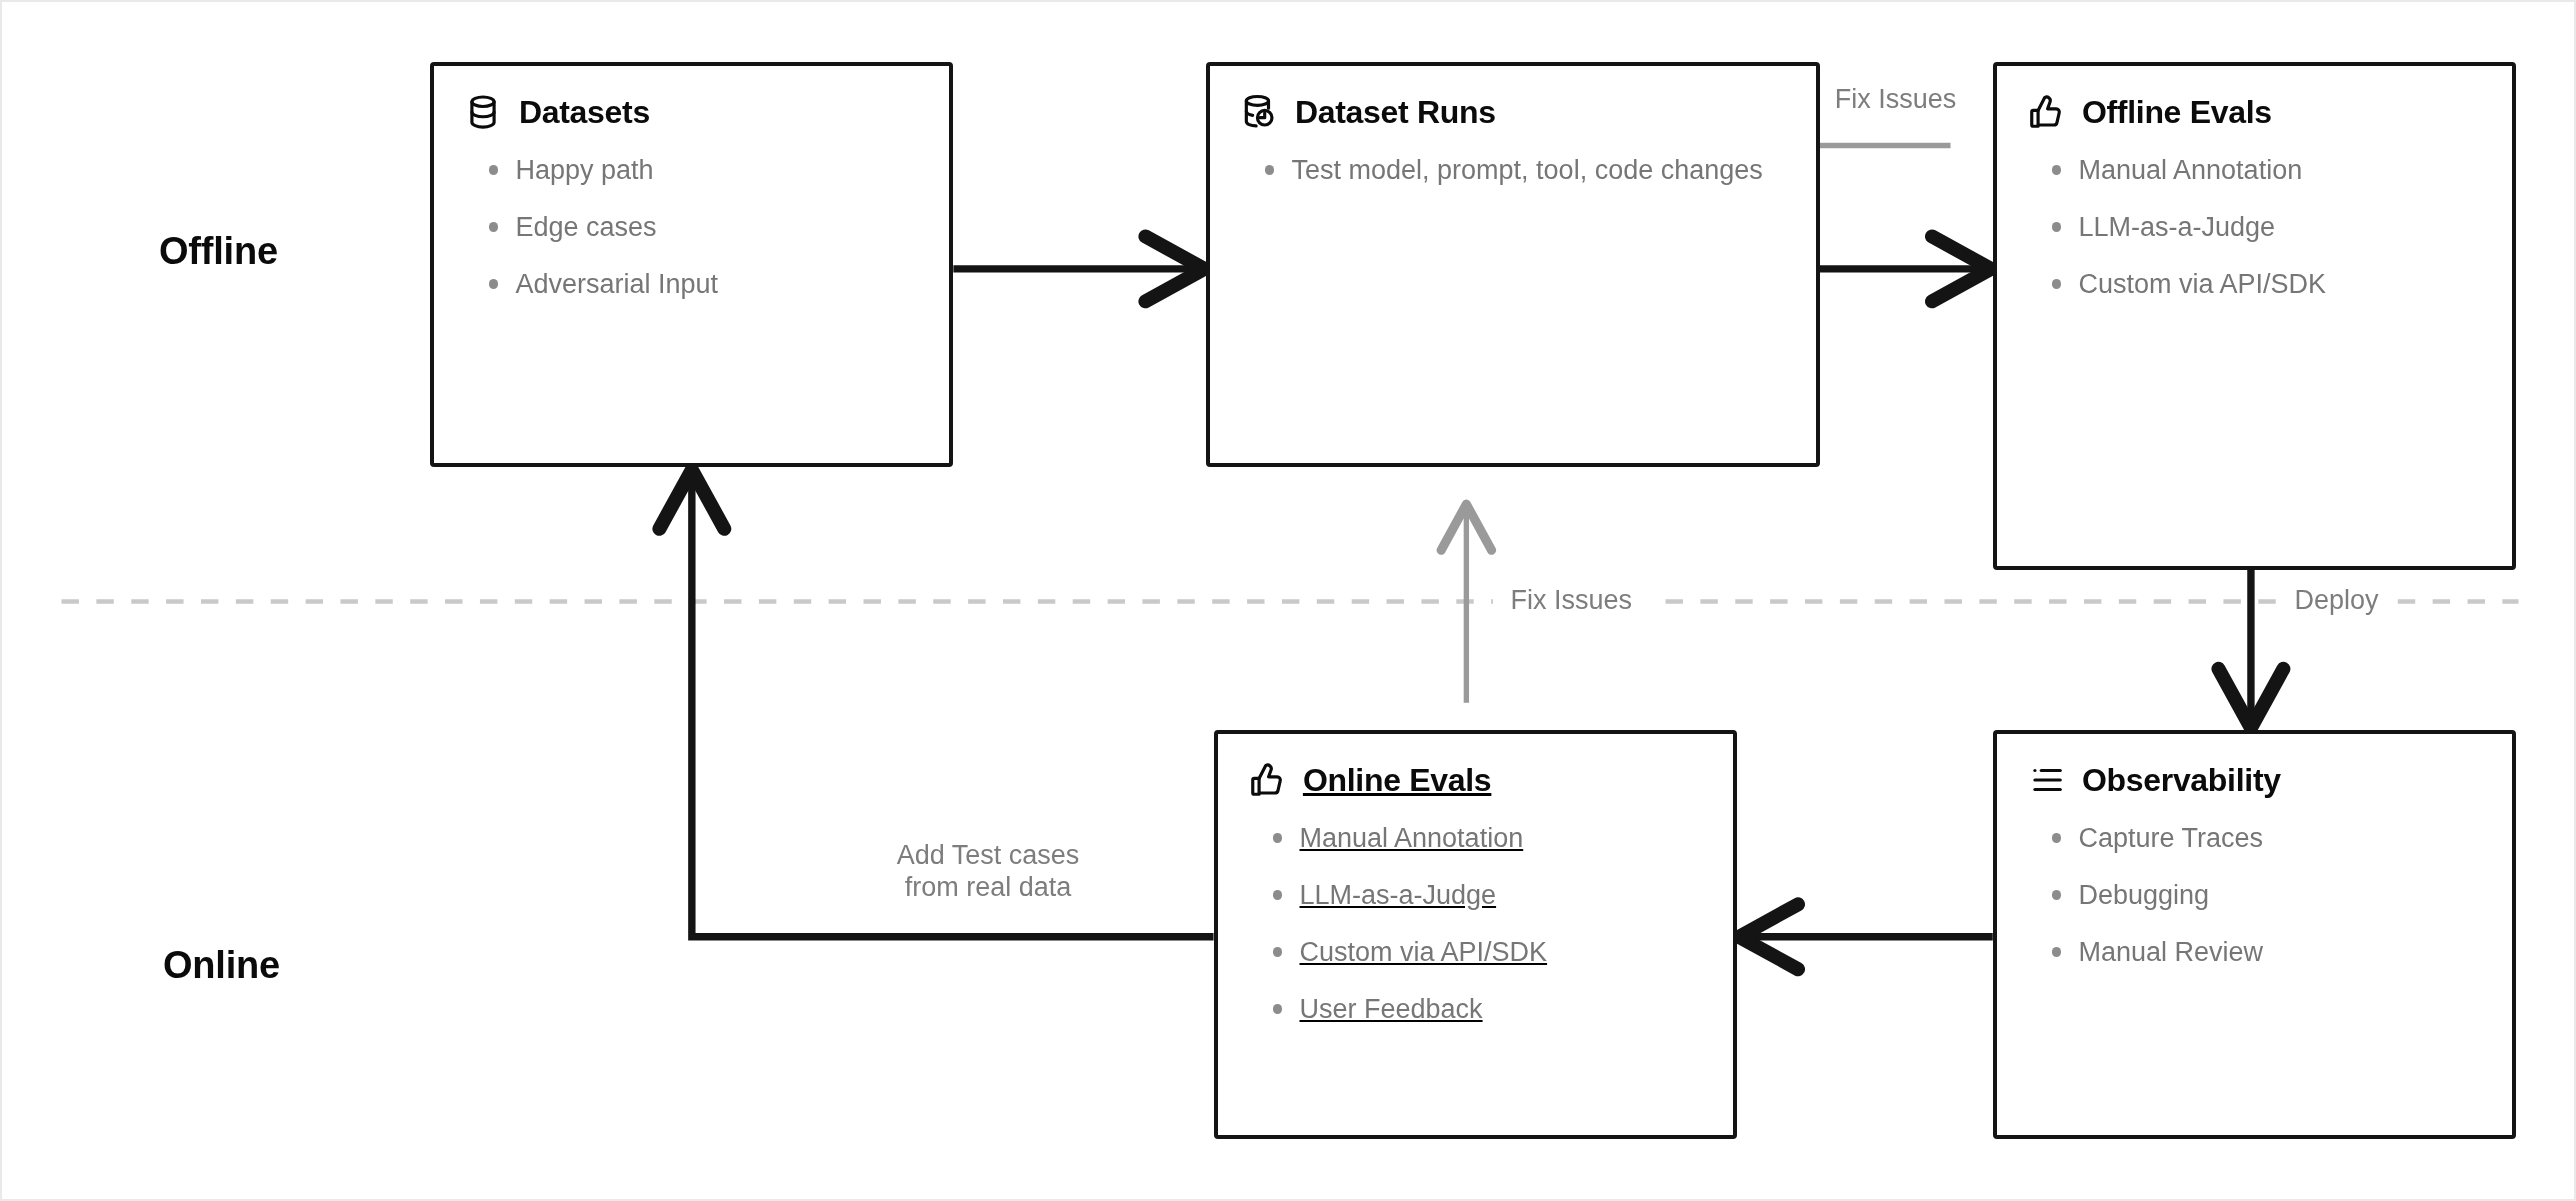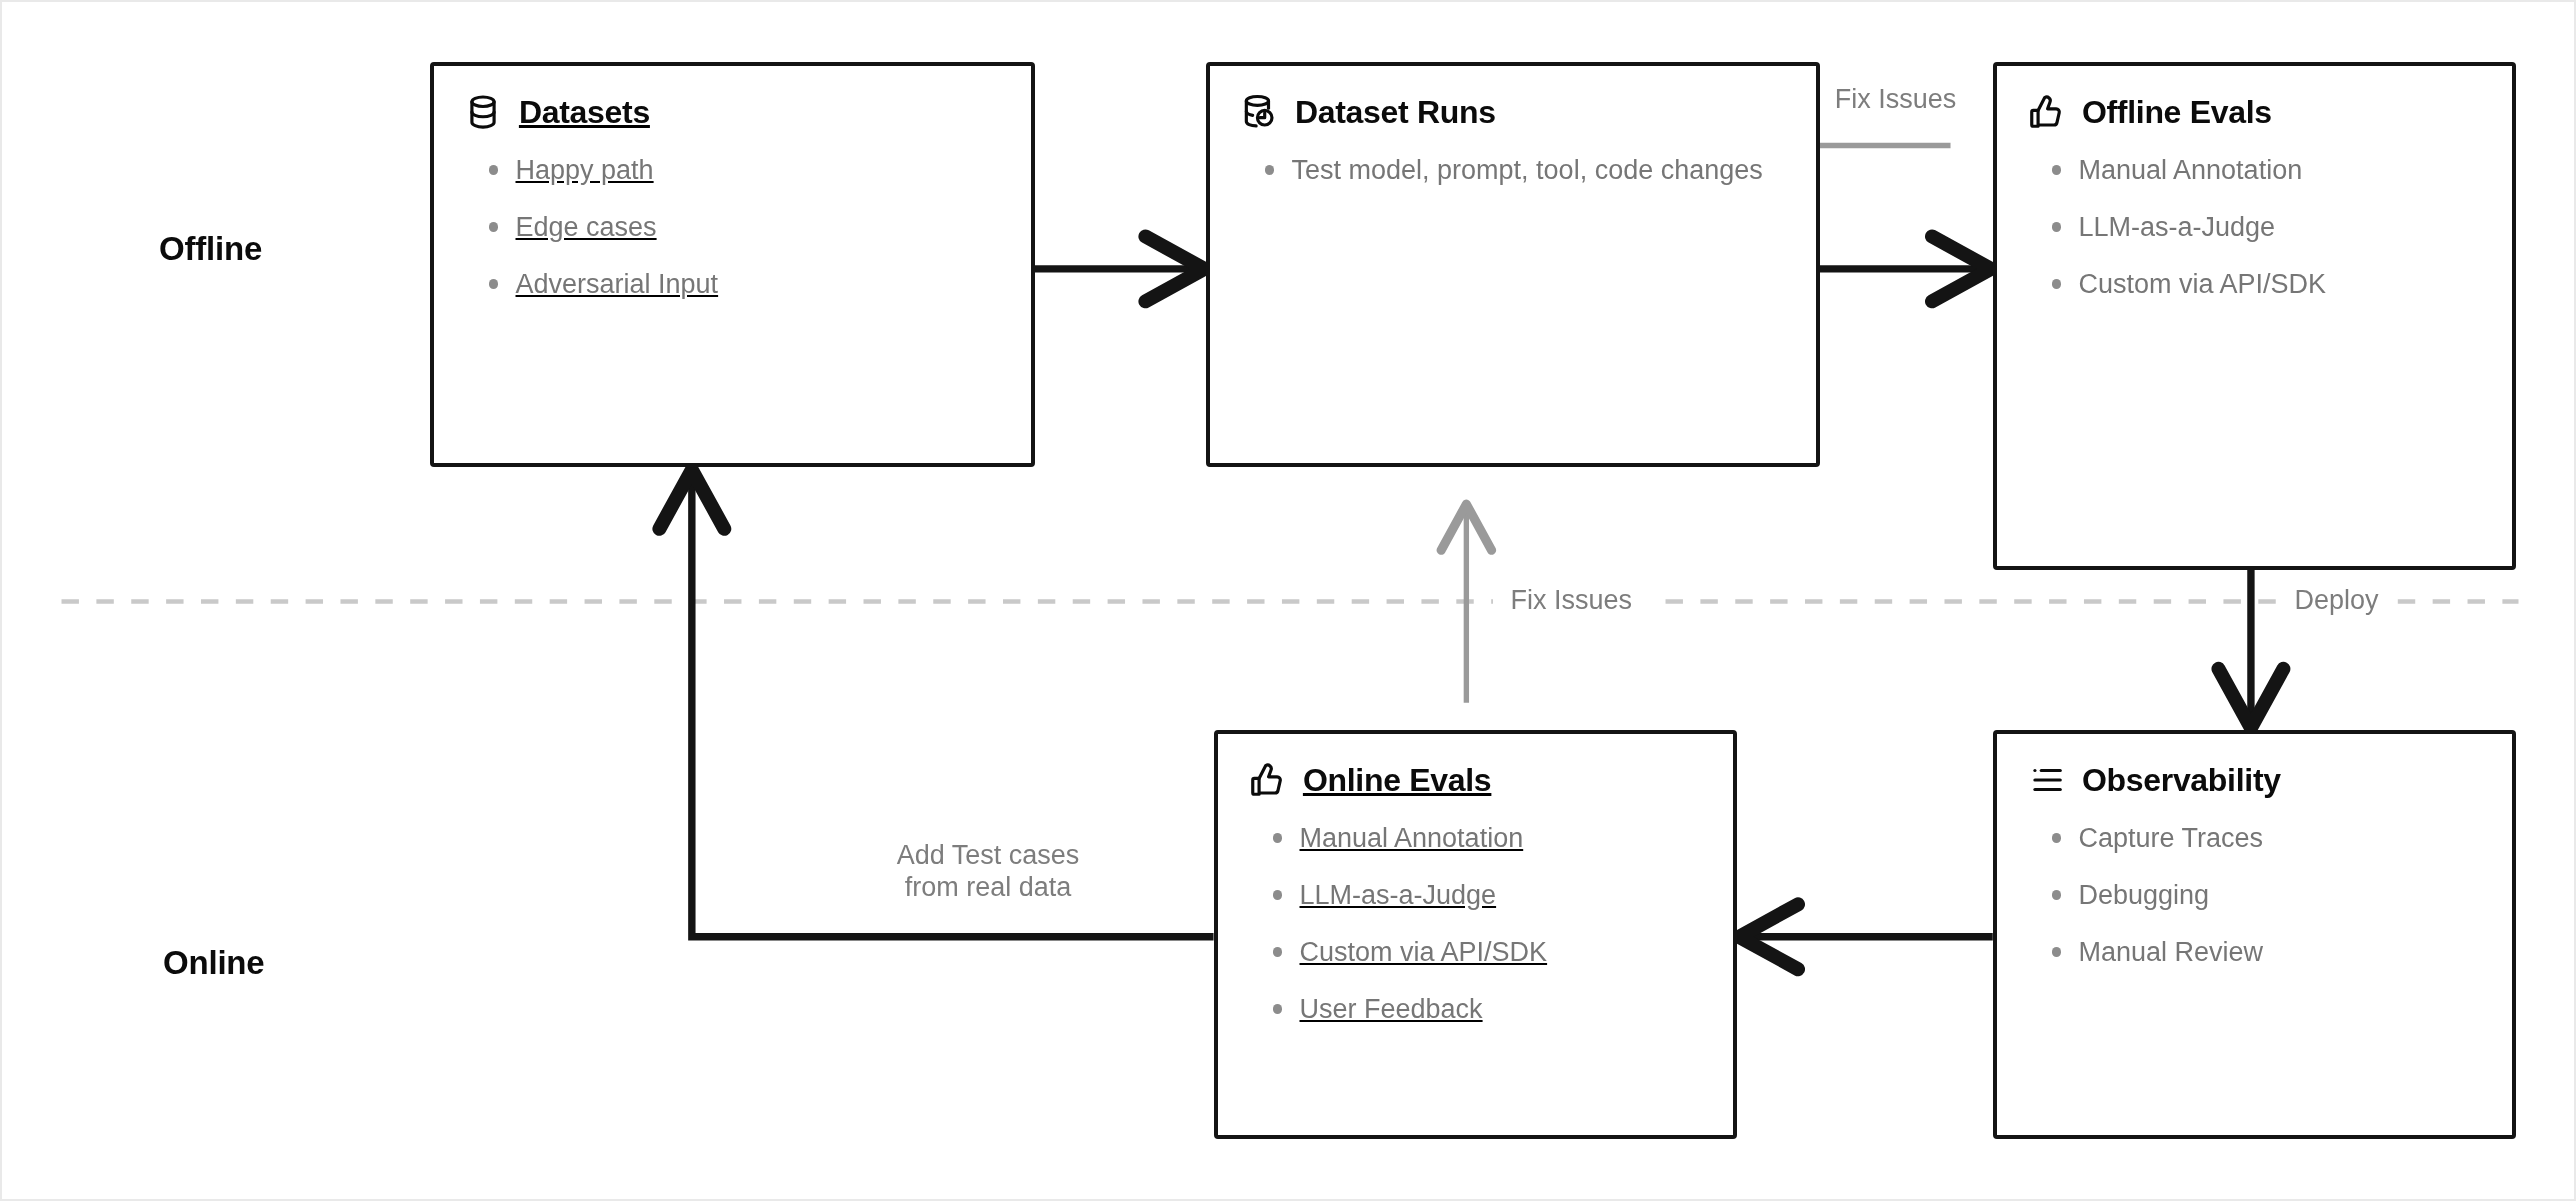--- a/index.html
+++ b/index.html
@@ -44,40 +44,40 @@
     line-height:1.22;
     color:#767676;
   }
   ul.node-list li:before{
     content:"";position:absolute;left:9.4px;top:11.4px;
     width:9.4px;height:9.4px;border-radius:50%;background:#8c8c8c;
   }
 
   .side-label{
     position:absolute;
-    font-size:33px;font-weight:bold;color:#0b0b0b;
+    font-size:38px;font-weight:bold;color:#0b0b0b;
     letter-spacing:-0.2px;
   }
   .edge-label{
     position:absolute;
     font-size:27px;color:#7d7d7d;
     line-height:1.2;
     white-space:pre-line;
     text-align:center;
   }
   .divider-label{
     position:absolute;
     font-size:27px;color:#7d7d7d;
     background:#ffffff;
     padding:0 17.4px;
     line-height:1;
   }
 
   
-  #node-datasets     {left:428px; top:60px;   width:605px;  height:405px;text-decoration:underline;}
+  #node-datasets     {left:428px; top:60px;   width:523px;  height:405px;}
   #node-dataset-runs {left:1204px;top:60px;   width:614px;  height:405px;}
   #node-offline      {left:1991px;top:60px;   width:523px;  height:508px;}
   #node-online       {left:1212px;top:728px; width:523px;  height:409px;text-decoration:underline;}
   #node-observability{left:1991px;top:728px; width:523px;  height:409px;}
 </style>
 </head>
 <body>
 
 <div id="canvas">
 

